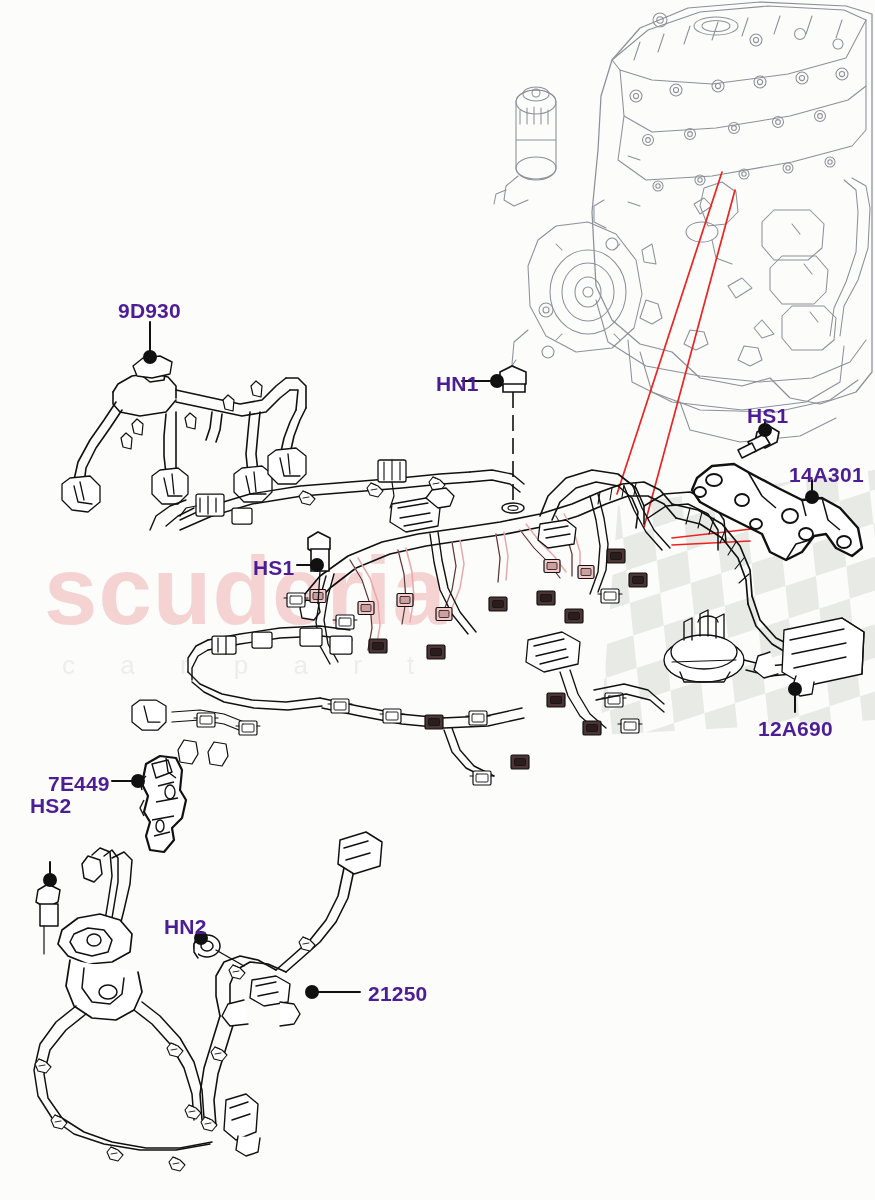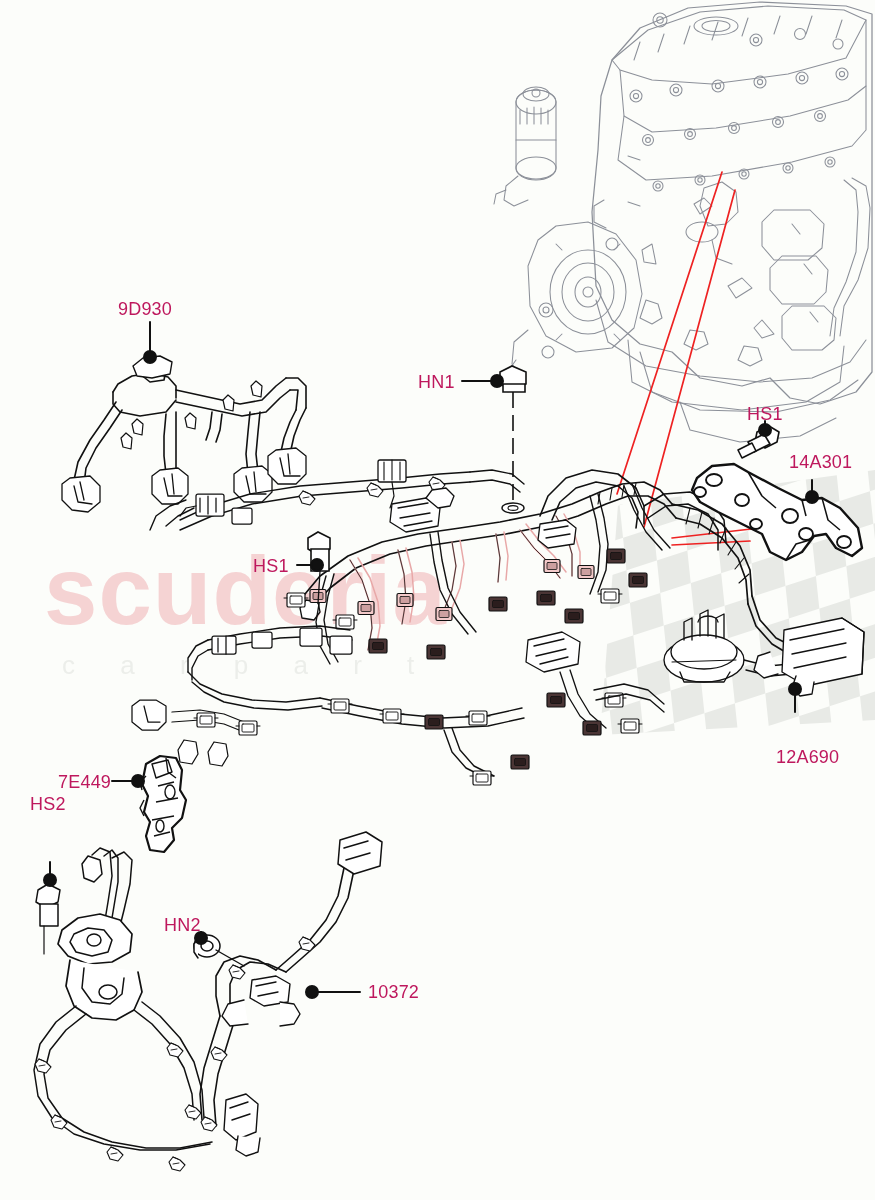--- a/index.html
+++ b/index.html
@@ -7,24 +7,24 @@
   body{font-family:"Liberation Sans", sans-serif;}
   #canvas{
     position:relative;
     width:875px;height:1200px;
     background:#fcfdfa;
     overflow:hidden;
   }
   #artwork{position:absolute;left:0;top:0;width:875px;height:1200px;}
   .lbl{
     position:absolute;
-    color:#be185d;
+    color:#4c1d95;
     font-family:"Liberation Sans", sans-serif;
-    font-size:18px;
-    font-weight:400;
+    font-size:21px;
+    font-weight:700;
     letter-spacing:0.2px;
     white-space:nowrap;
     line-height:1;
     user-select:none;
   }
   .wm-main{
     position:absolute;
     left:44px;top:536px;
     font-family:"Liberation Sans", sans-serif;
     font-size:96px;
@@ -617,23 +617,23 @@
       <line x1="201" y1="932" x2="201" y2="936"></line>
       <circle cx="201" cy="938" r="6"></circle>
 
       <line x1="317" y1="992" x2="360" y2="992"></line>
       <circle cx="312" cy="992" r="6"></circle>
     </g>
 
   </svg>
 
   <div class="lbl" style="left:118px;  top:300px;">9D930</div>
-  <div class="lbl" style="left:418px;  top:373px;">HN1</div>
+  <div class="lbl" style="left:436px;  top:373px;">HN1</div>
   <div class="lbl" style="left:253px;  top:557px;">HS1</div>
   <div class="lbl" style="left:747px;  top:405px;">HS1</div>
-  <div class="lbl" style="left:789px;  top:453px;">14A301</div>
-  <div class="lbl" style="left:758px;  top:748px;margin-left:18px;">12A690</div>
-  <div class="lbl" style="left:48px;   top:773px;margin-left:10px;">7E449</div>
+  <div class="lbl" style="left:789px;  top:464px;">14A301</div>
+  <div class="lbl" style="left:758px;  top:718px;">12A690</div>
+  <div class="lbl" style="left:48px;   top:773px;">7E449</div>
   <div class="lbl" style="left:30px;   top:795px;">HS2</div>
   <div class="lbl" style="left:164px;  top:916px;">HN2</div>
-  <div class="lbl" style="left:368px;  top:983px;">10372</div>
+  <div class="lbl" style="left:368px;  top:983px;">21250</div>
 
 </div>
 
 </body></html>

